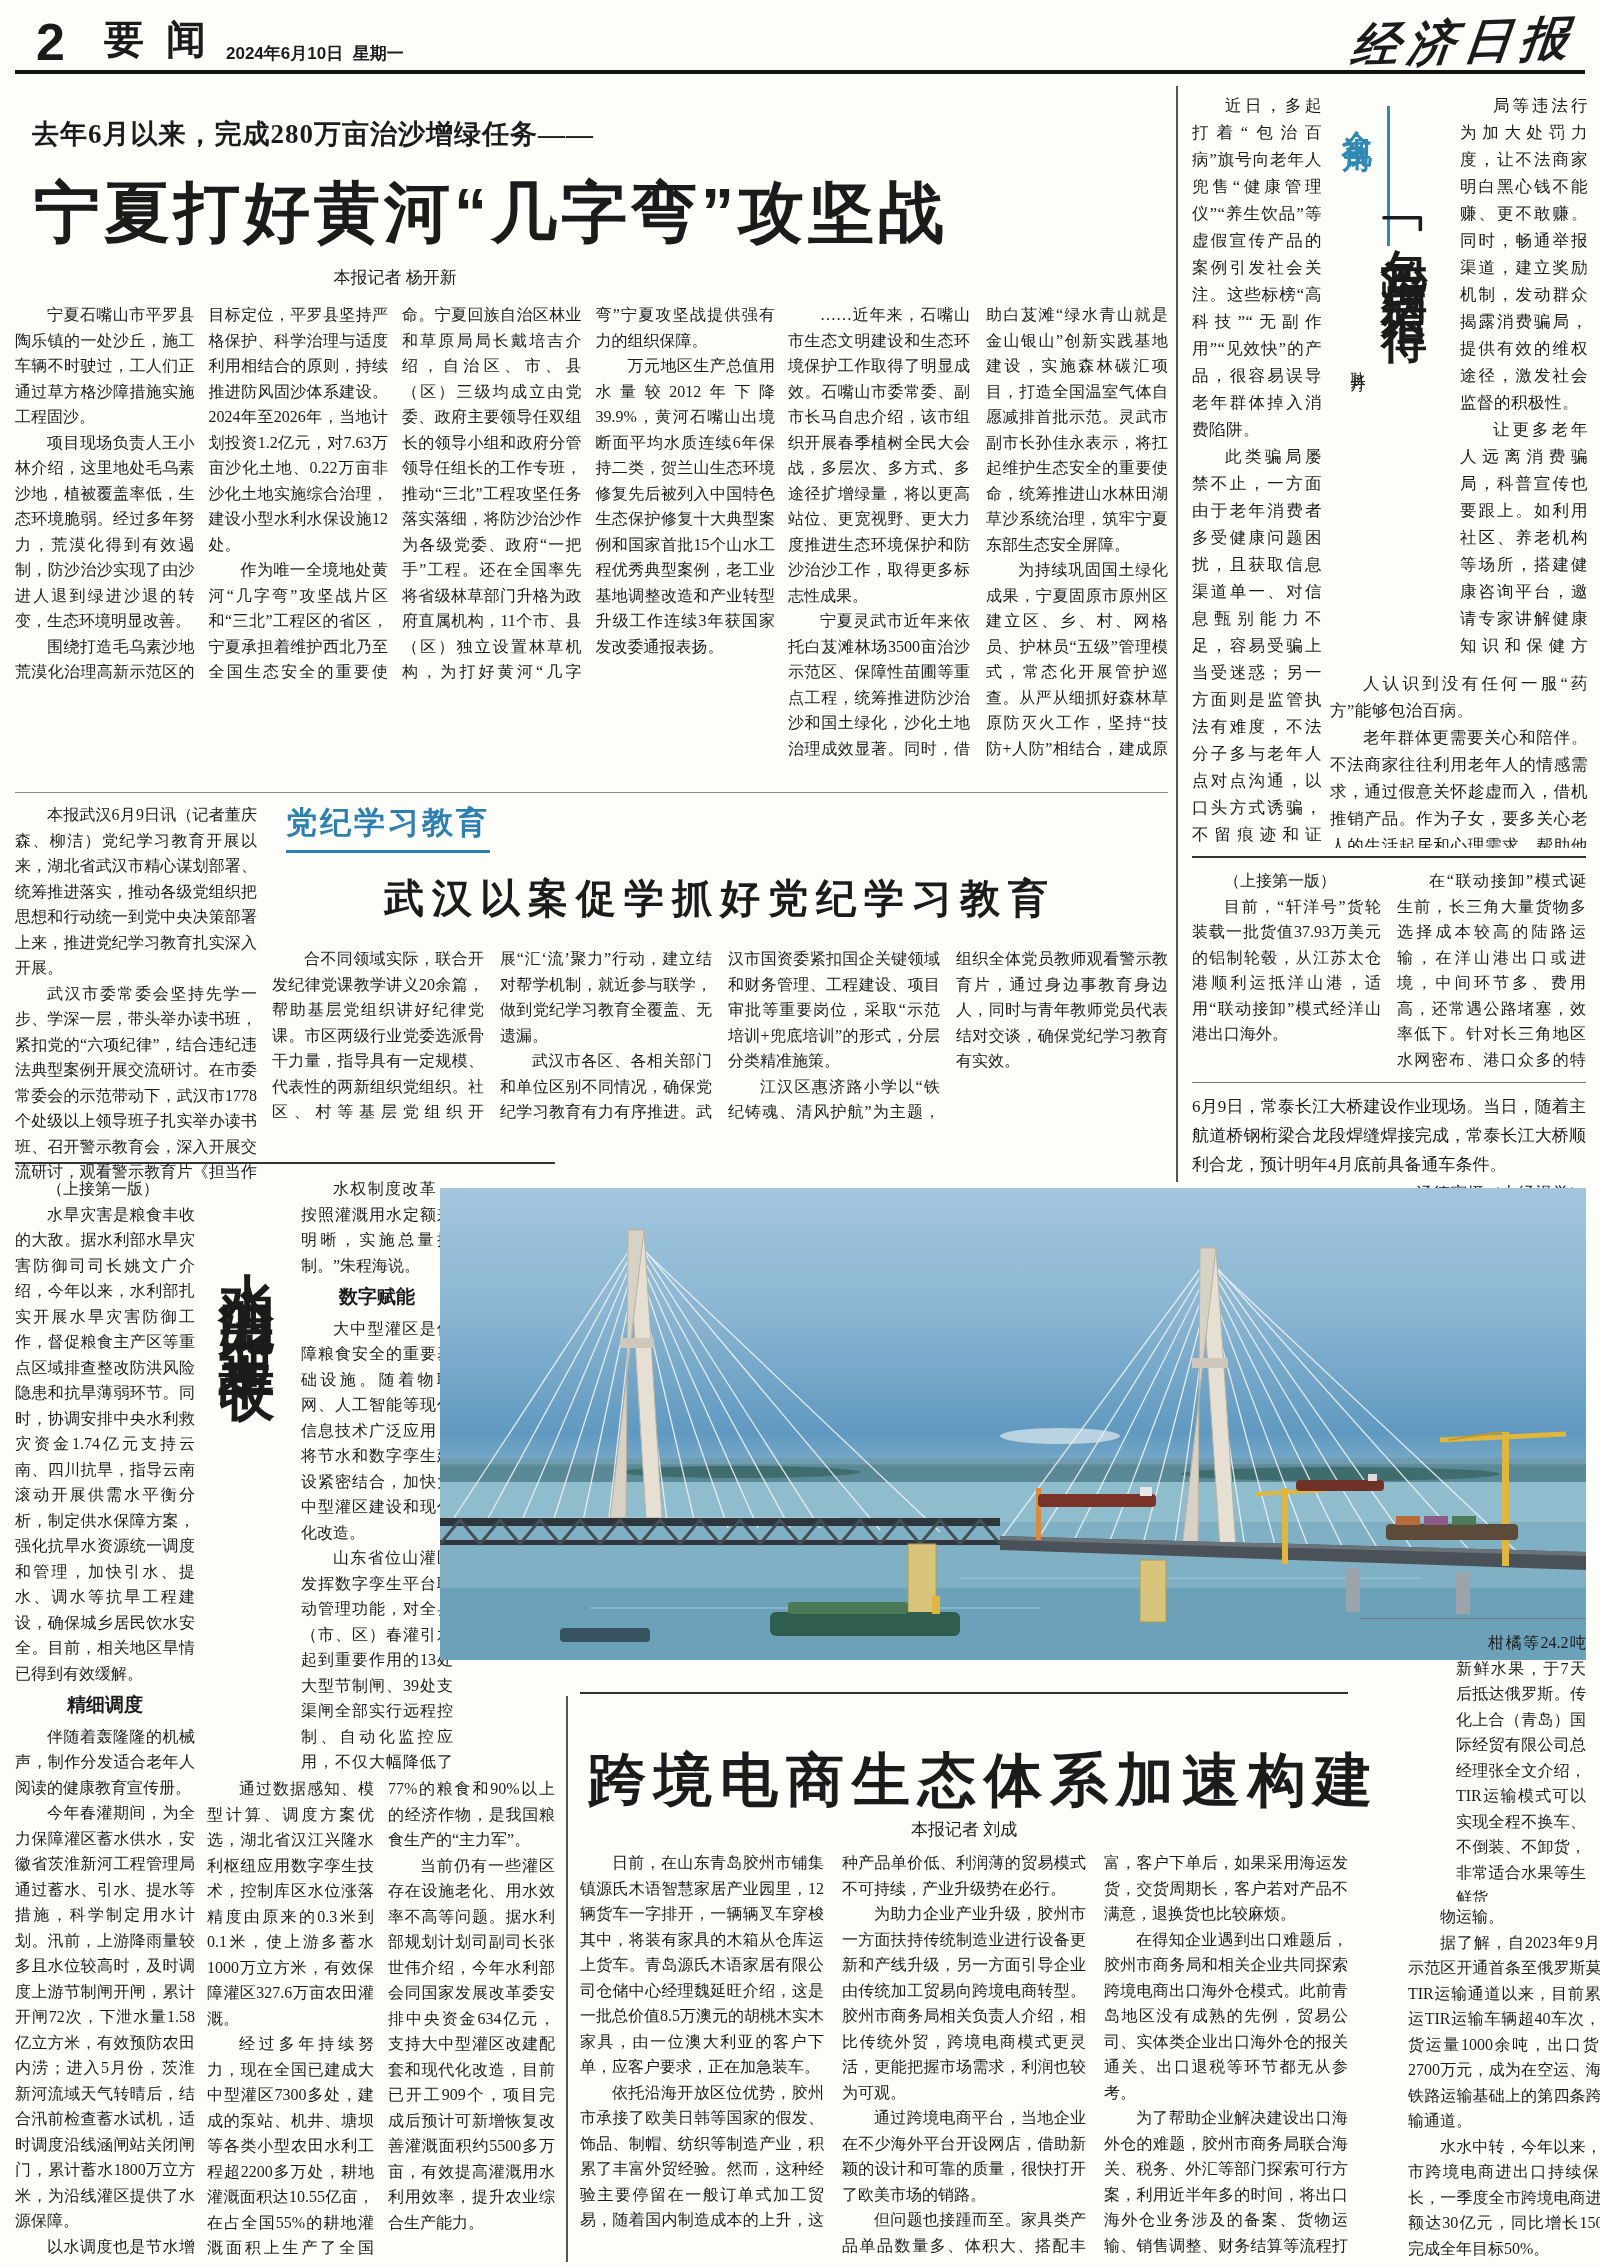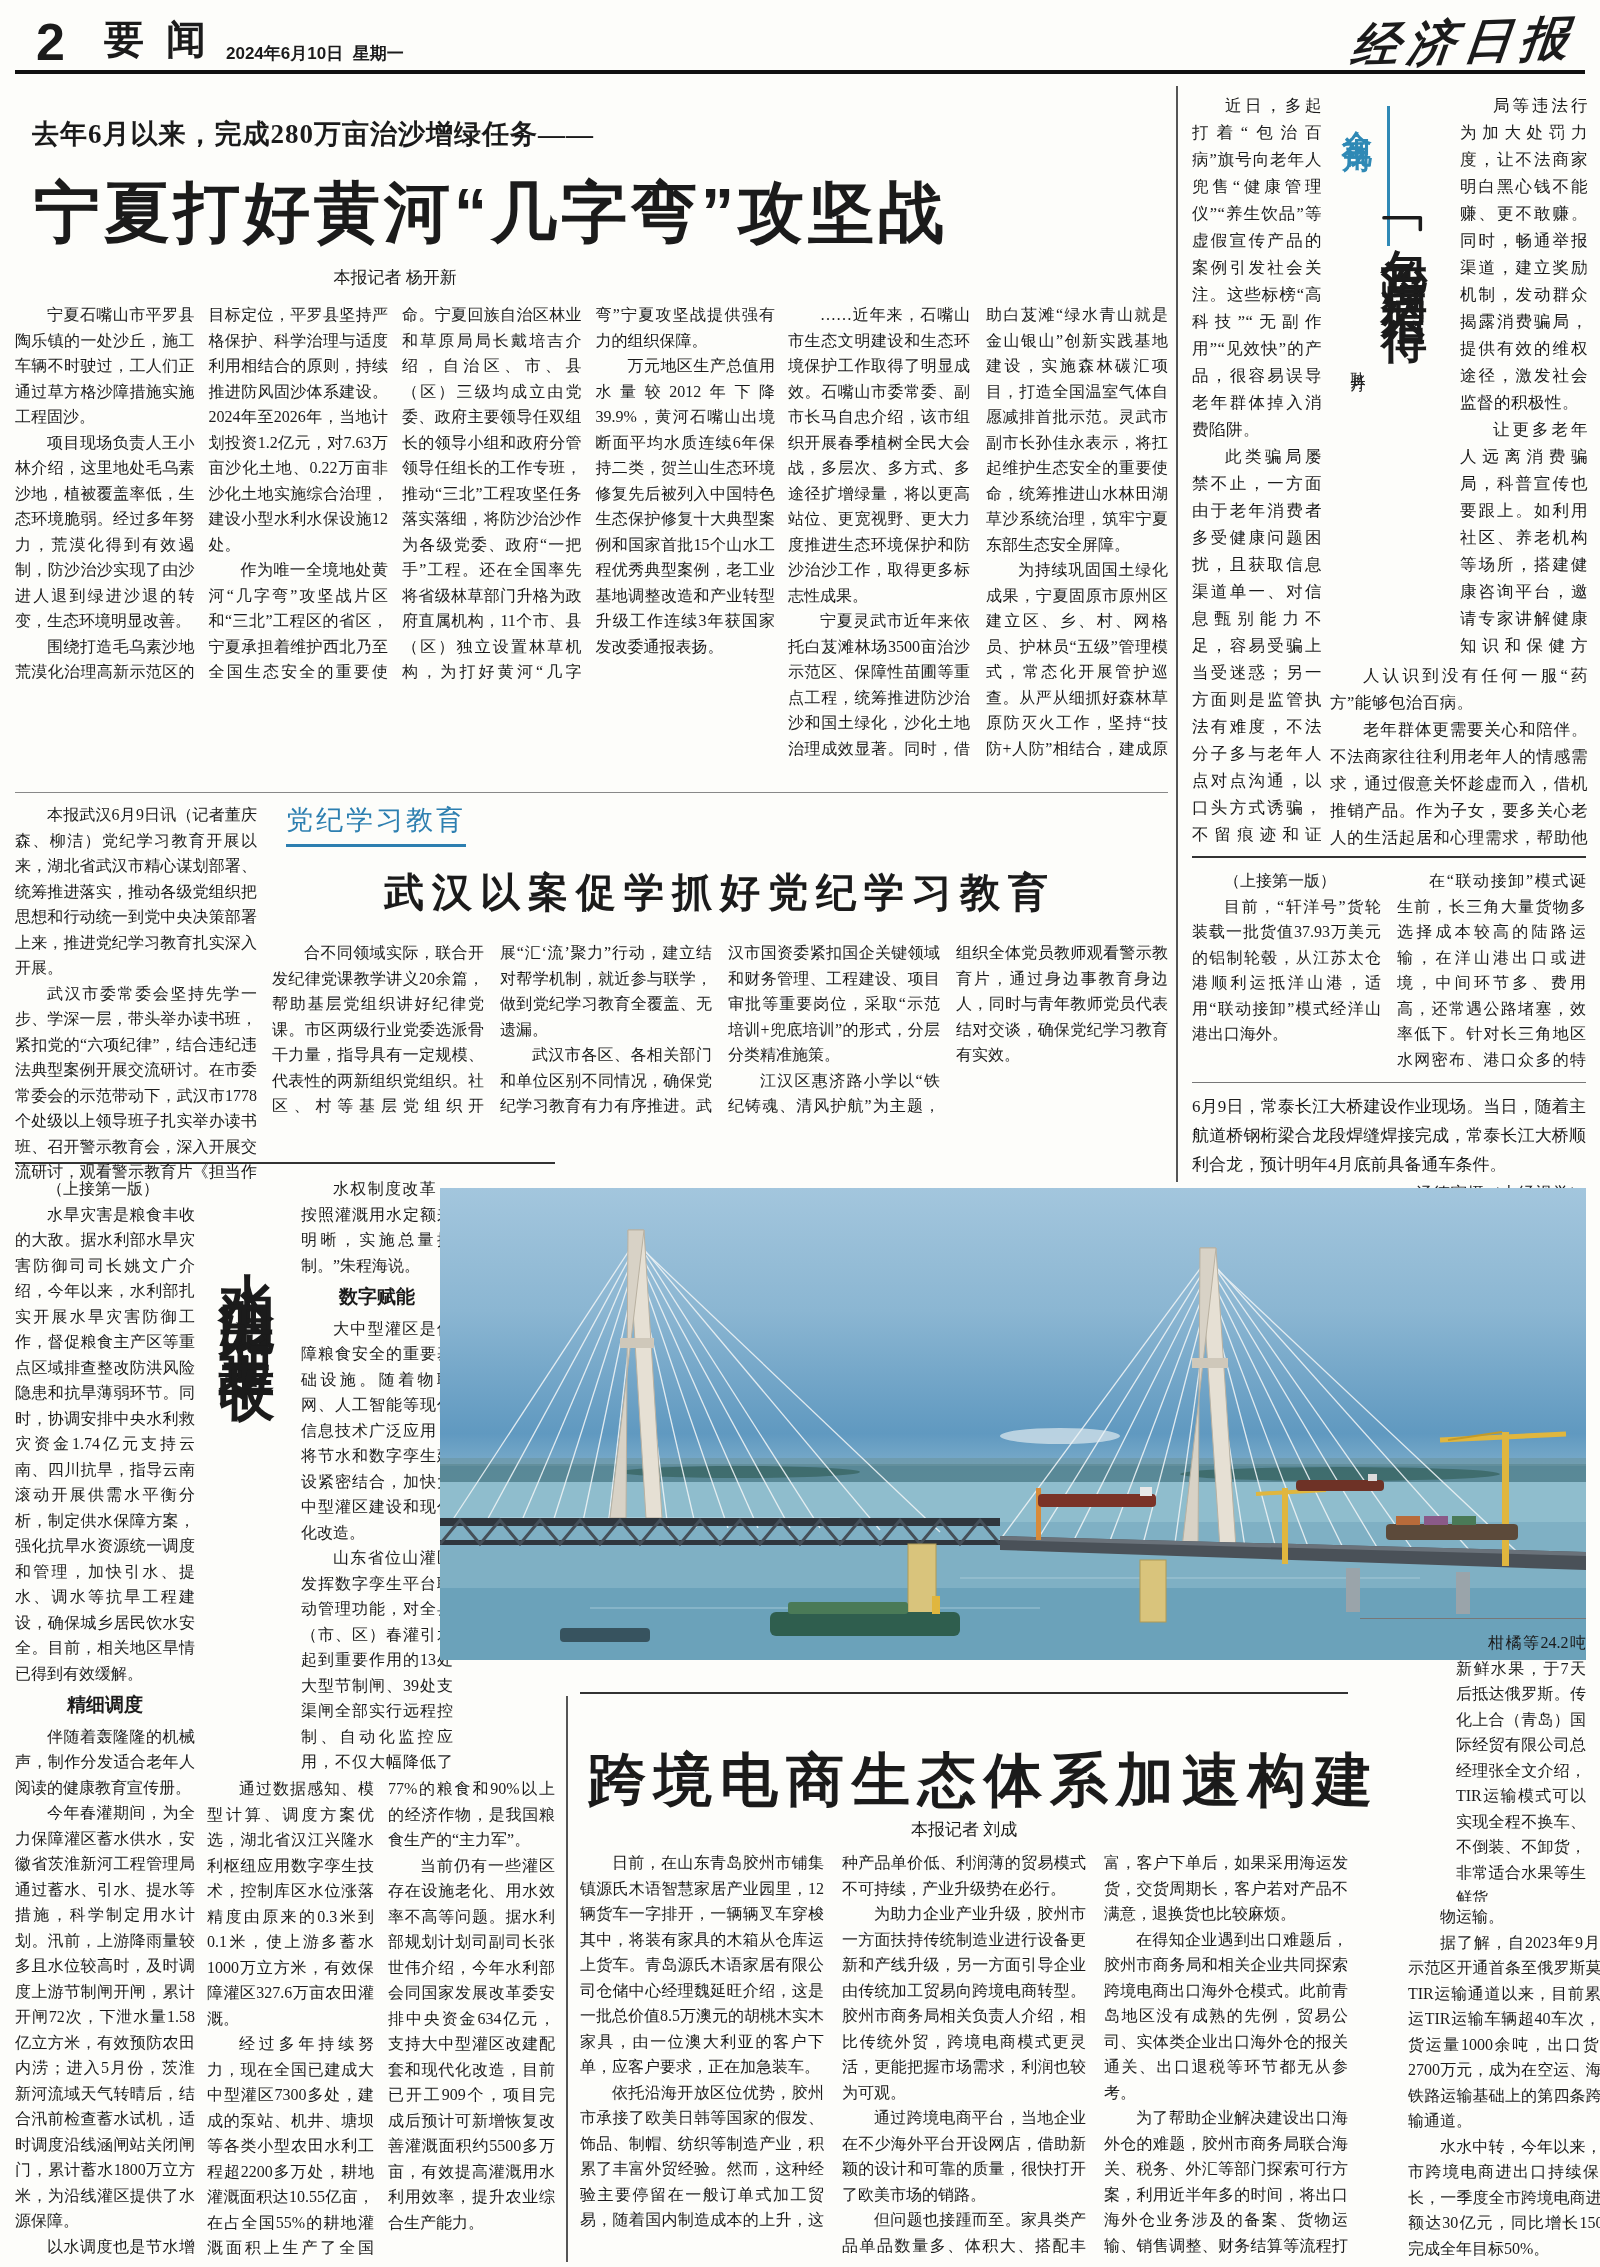--- a/index.html
+++ b/index.html
@@ -21,21 +21,21 @@
   .bodytxt .para{margin:0;text-indent:2em;text-align:justify;}
   .bodytxt .subhead{margin:6px 0;text-indent:0;text-align:center;font-weight:700;font-size:19px;}
   
   .kai{font-size:16.5px;line-height:27px;letter-spacing:.5px;}
   .jin-label{writing-mode:vertical-rl;text-orientation:upright;font-weight:700;font-size:30px;color:#2f89b5;
              border-right:3px solid #2f89b5;padding-right:10px;letter-spacing:6px;height:140px;}
   .jin-title{writing-mode:vertical-rl;text-orientation:upright;font-family:"Liberation Sans","DejaVu Sans",sans-serif;
              font-weight:900;font-size:46px;line-height:1;letter-spacing:10px;}
   .jin-author{writing-mode:vertical-rl;text-orientation:upright;font-size:15px;letter-spacing:3px;color:#222;}
   
-  .tag{font-weight:400;font-size:27px;color:#2d7fb0;letter-spacing:3px;border-bottom:3px solid #2d7fb0;padding-bottom:6px;}
+  .tag{font-weight:700;font-size:31px;color:#2d7fb0;letter-spacing:3px;border-bottom:3px solid #2d7fb0;padding-bottom:6px;}
   .headline2{font-weight:900;font-size:40px;letter-spacing:8px;text-align:center;white-space:nowrap;}
   
   .shui-title{writing-mode:vertical-rl;text-orientation:upright;font-weight:600;font-size:56px;letter-spacing:16px;line-height:1;}
   
   .kicker2{font-weight:700;font-size:24px;letter-spacing:1px;}
   .headline3{font-family:"Liberation Sans","DejaVu Sans",sans-serif;font-weight:900;font-size:58px;letter-spacing:8px;white-space:nowrap;}
   
   .photo{background:linear-gradient(180deg,#a3c6dd 0%,#8bb6d2 26%,#6099c0 52%,#7eaecb 60%,#7fb2c8 63%,#8fbfd2 74%,#6ea6bd 100%);}
   .vline{background:#555;width:2px;}
   .hline{background:#333;height:2px;}
@@ -83,21 +83,21 @@
         <div style="width:128px;flex:none;position:relative;">
           <div class="jin-label" style="position:absolute;left:6px;top:14px;">金视角</div>
           <div class="jin-title" style="position:absolute;left:52px;top:110px;height:520px;">﹁包治百病﹂信不得</div>
           <div class="jin-author" style="position:absolute;left:18px;top:268px;">耿丹丹</div>
         </div>
         <div class="bodytxt kai" style="width:128px;flex:none;height:566px;margin-left:2px;">
             <p class="para">局等违法行为加大处罚力度，让不法商家明白黑心钱不能赚、更不敢赚。同时，畅通举报渠道，建立奖励机制，发动群众揭露消费骗局，提供有效的维权途径，激发社会监督的积极性。</p>
             <p class="para">让更多老年人远离消费骗局，科普宣传也要跟上。如利用社区、养老机构等场所，搭建健康咨询平台，邀请专家讲解健康知识和保健方法。制作分发适合老年人阅读的健康教育宣传册，提高老年人的自我辨别能力。此外，还应借助媒体广泛宣传科学保健理念，让老年</p>
           </div>
       </div>
-      <div class="bodytxt kai" style="height:184px;margin-top:4px;">
+      <div class="bodytxt kai" style="height:184px;margin-top:12px;">
           <p class="para">人认识到没有任何一服“药方”能够包治百病。</p>
           <p class="para">老年群体更需要关心和陪伴。不法商家往往利用老年人的情感需求，通过假意关怀趁虚而入，借机推销产品。作为子女，要多关心老人的生活起居和心理需求，帮助他们远离温情编织的骗局。</p>
         </div>
     </div>
   </div>
 
   <div class="abs hline" style="left:1192px;top:856px;width:394px;"></div>
 
   <div class="abs bodytxt" style="left:1192px;top:868px;width:394px;height:210px;column-count:2;column-gap:16px;">
       <p class="para">（上接第一版）</p>

